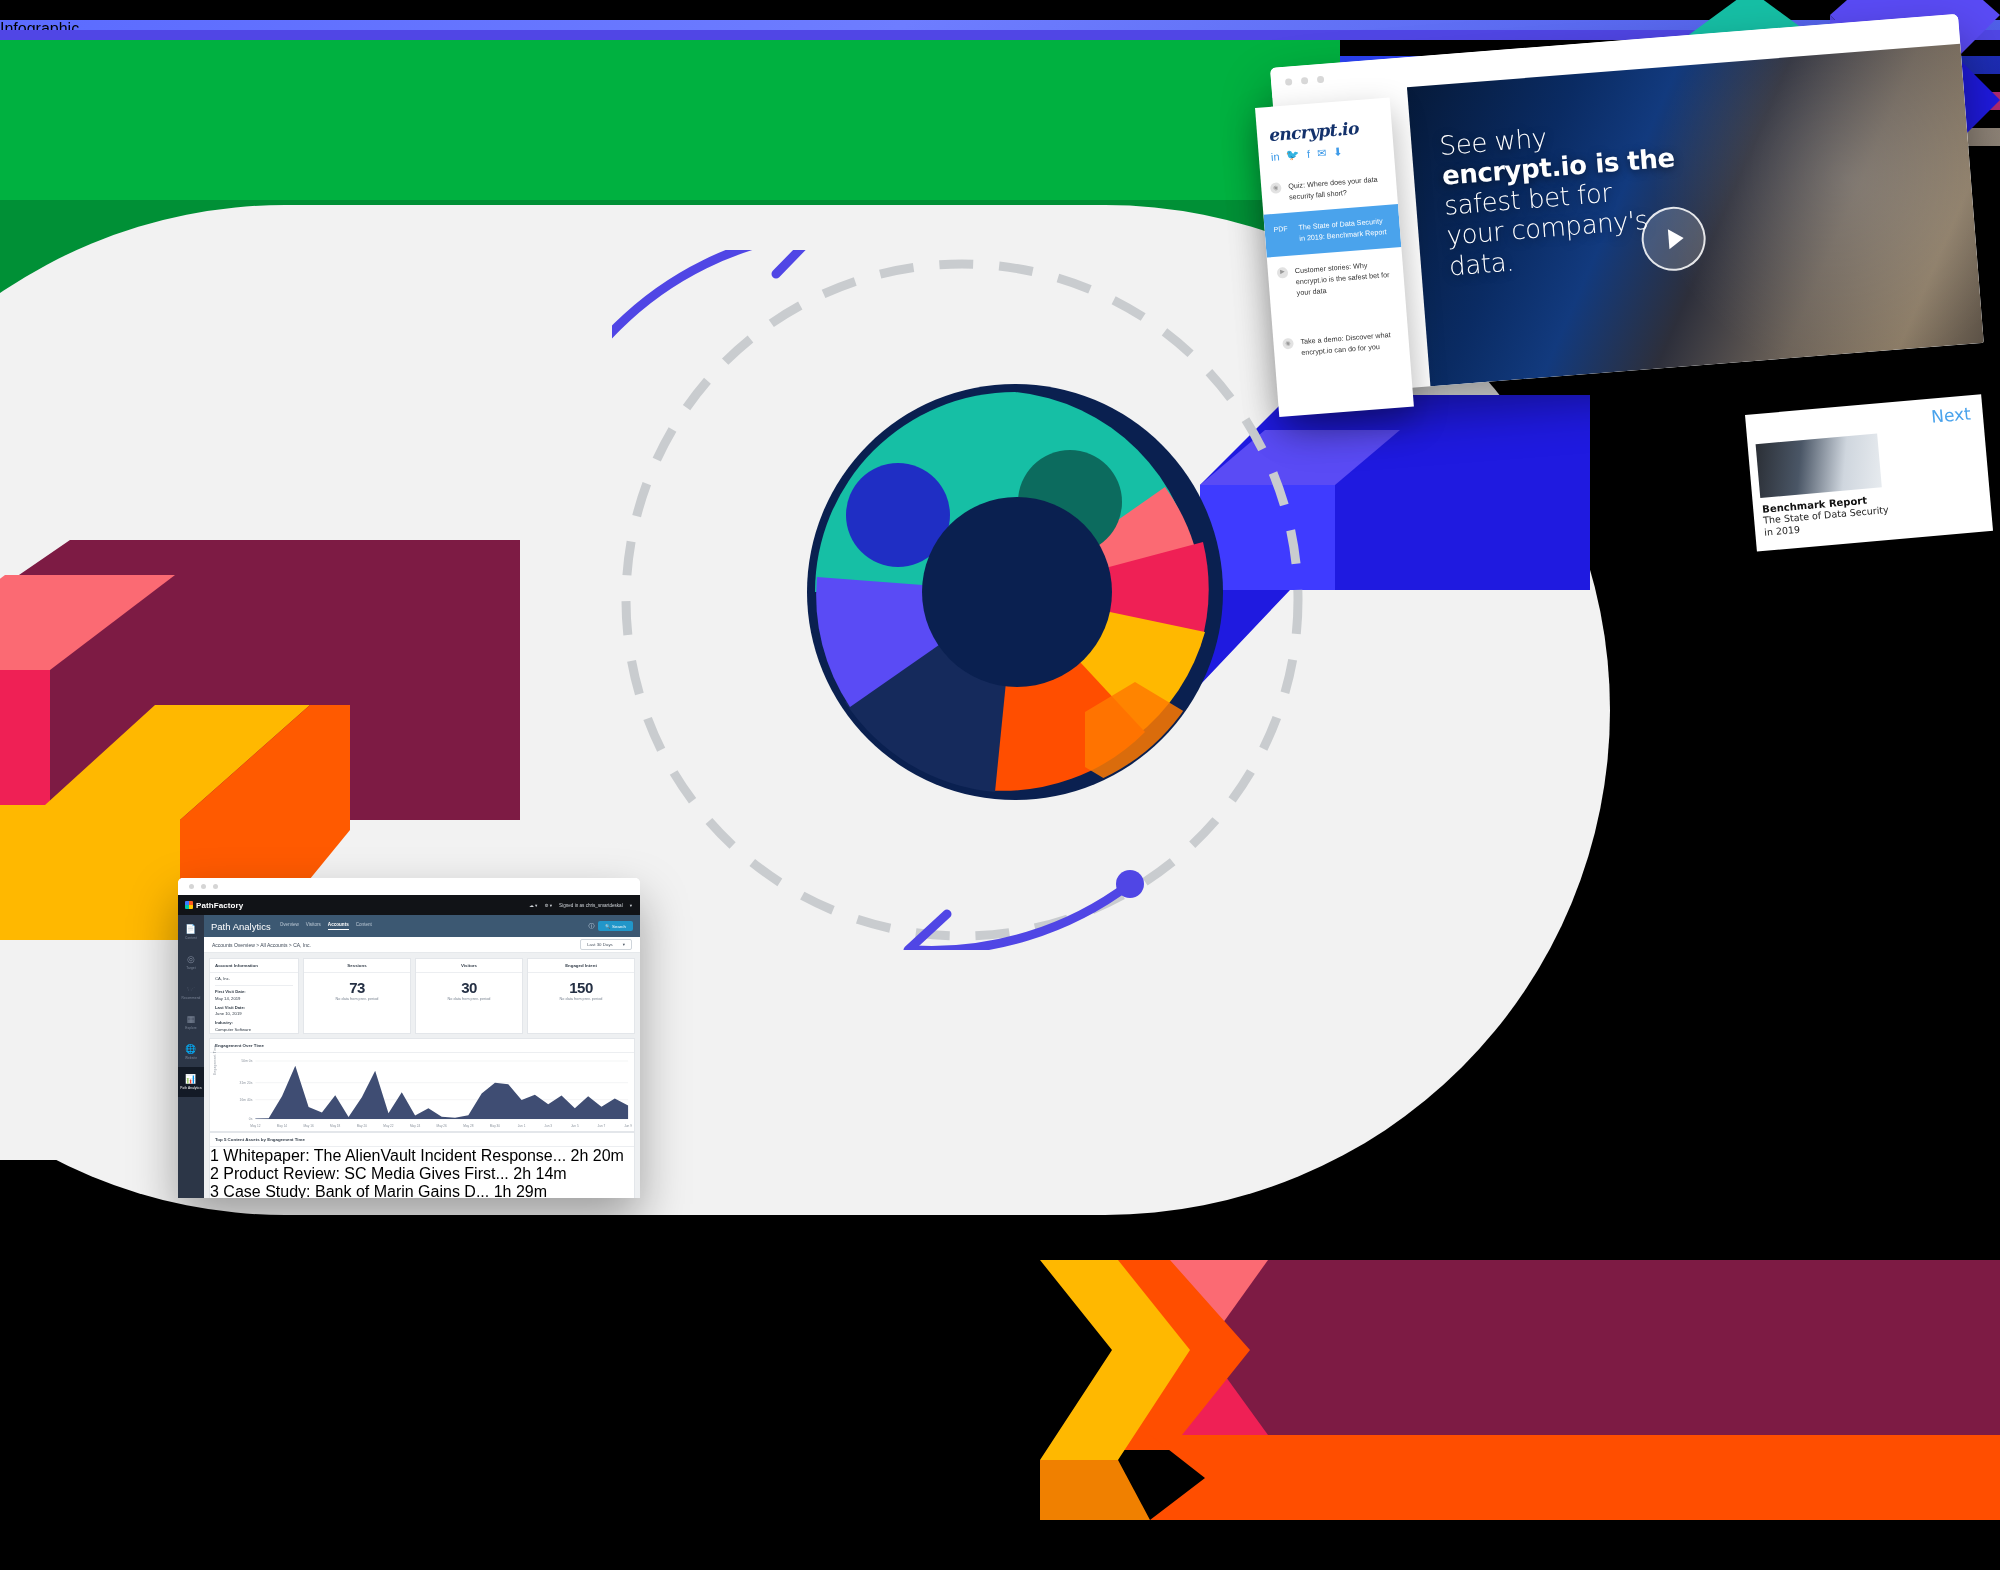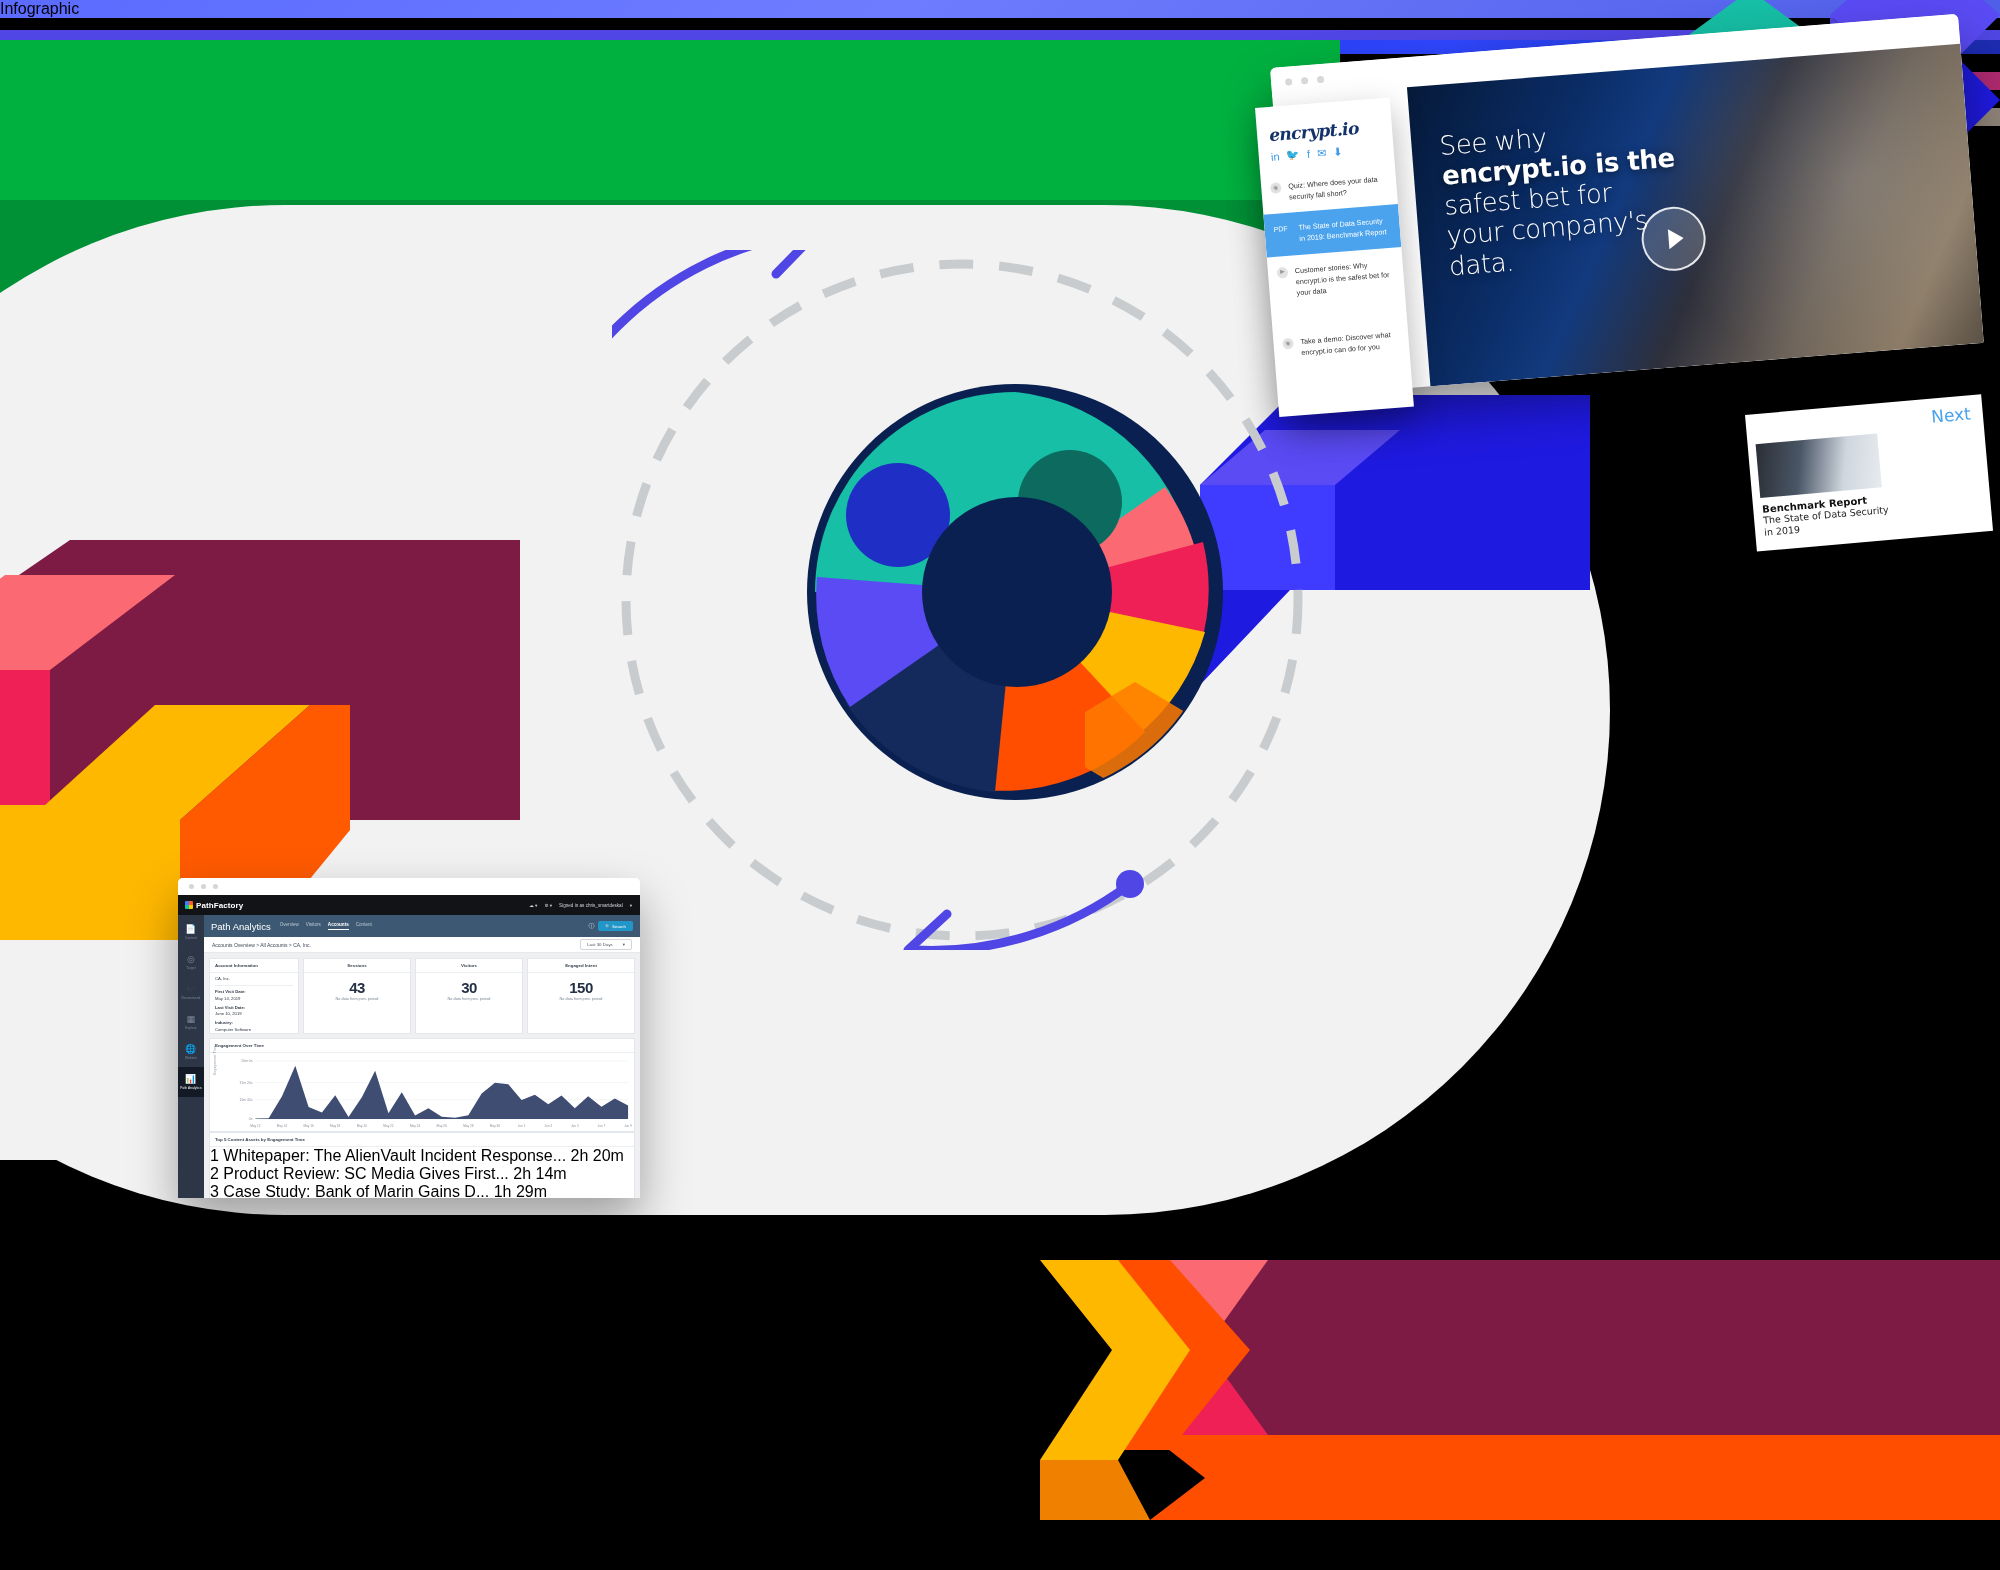--- a/index.html
+++ b/index.html
@@ -488,21 +488,21 @@
                 <span>June 10, 2019</span>
               </div>
               <div class="line">
                 <b>Industry:</b>
                 <span>Computer Software</span>
               </div>
             </div>
 
             <div class="pf-card kpi">
               <div class="ch">Sessions</div>
-              <div class="v">43</div>
+              <div class="v">73</div>
               <div class="s">No data from prev. period</div>
             </div>
             <div class="pf-card kpi">
               <div class="ch">Visitors</div>
               <div class="v">30</div>
               <div class="s">No data from prev. period</div>
             </div>
             <div class="pf-card kpi">
               <div class="ch">Engaged Intent</div>
               <div class="v">150</div>
@@ -581,21 +581,21 @@
   <div id="avatar">
     <div class="hair"></div>
     <div class="face"></div>
     <div class="body"></div>
   </div>
 
   <div id="journey">
     <div class="j-cards">
 
       <div class="j-card">
-        <div class="j-thumb" style="background:linear-gradient(135deg,#5b6bff 0%,#6e7dff 45%,#4f5fe8 100%);">
+        <div class="j-thumb" style="background:linear-gradient(135deg,#5b6bff 0%,#6e7dff 45%,#4f5fe8 100%);margin-top:20px;">
           <span>Infographic</span>
         </div>
         <div class="j-time">
           <b>11:12</b>
           <span>secs</span>
         </div>
       </div>
 
       <div class="j-card">
         <div class="j-thumb" style="background:linear-gradient(150deg,#0b1f9e 0%,#1a2fd6 40%,#2f47ff 72%,#1c2bb0 100%);">

